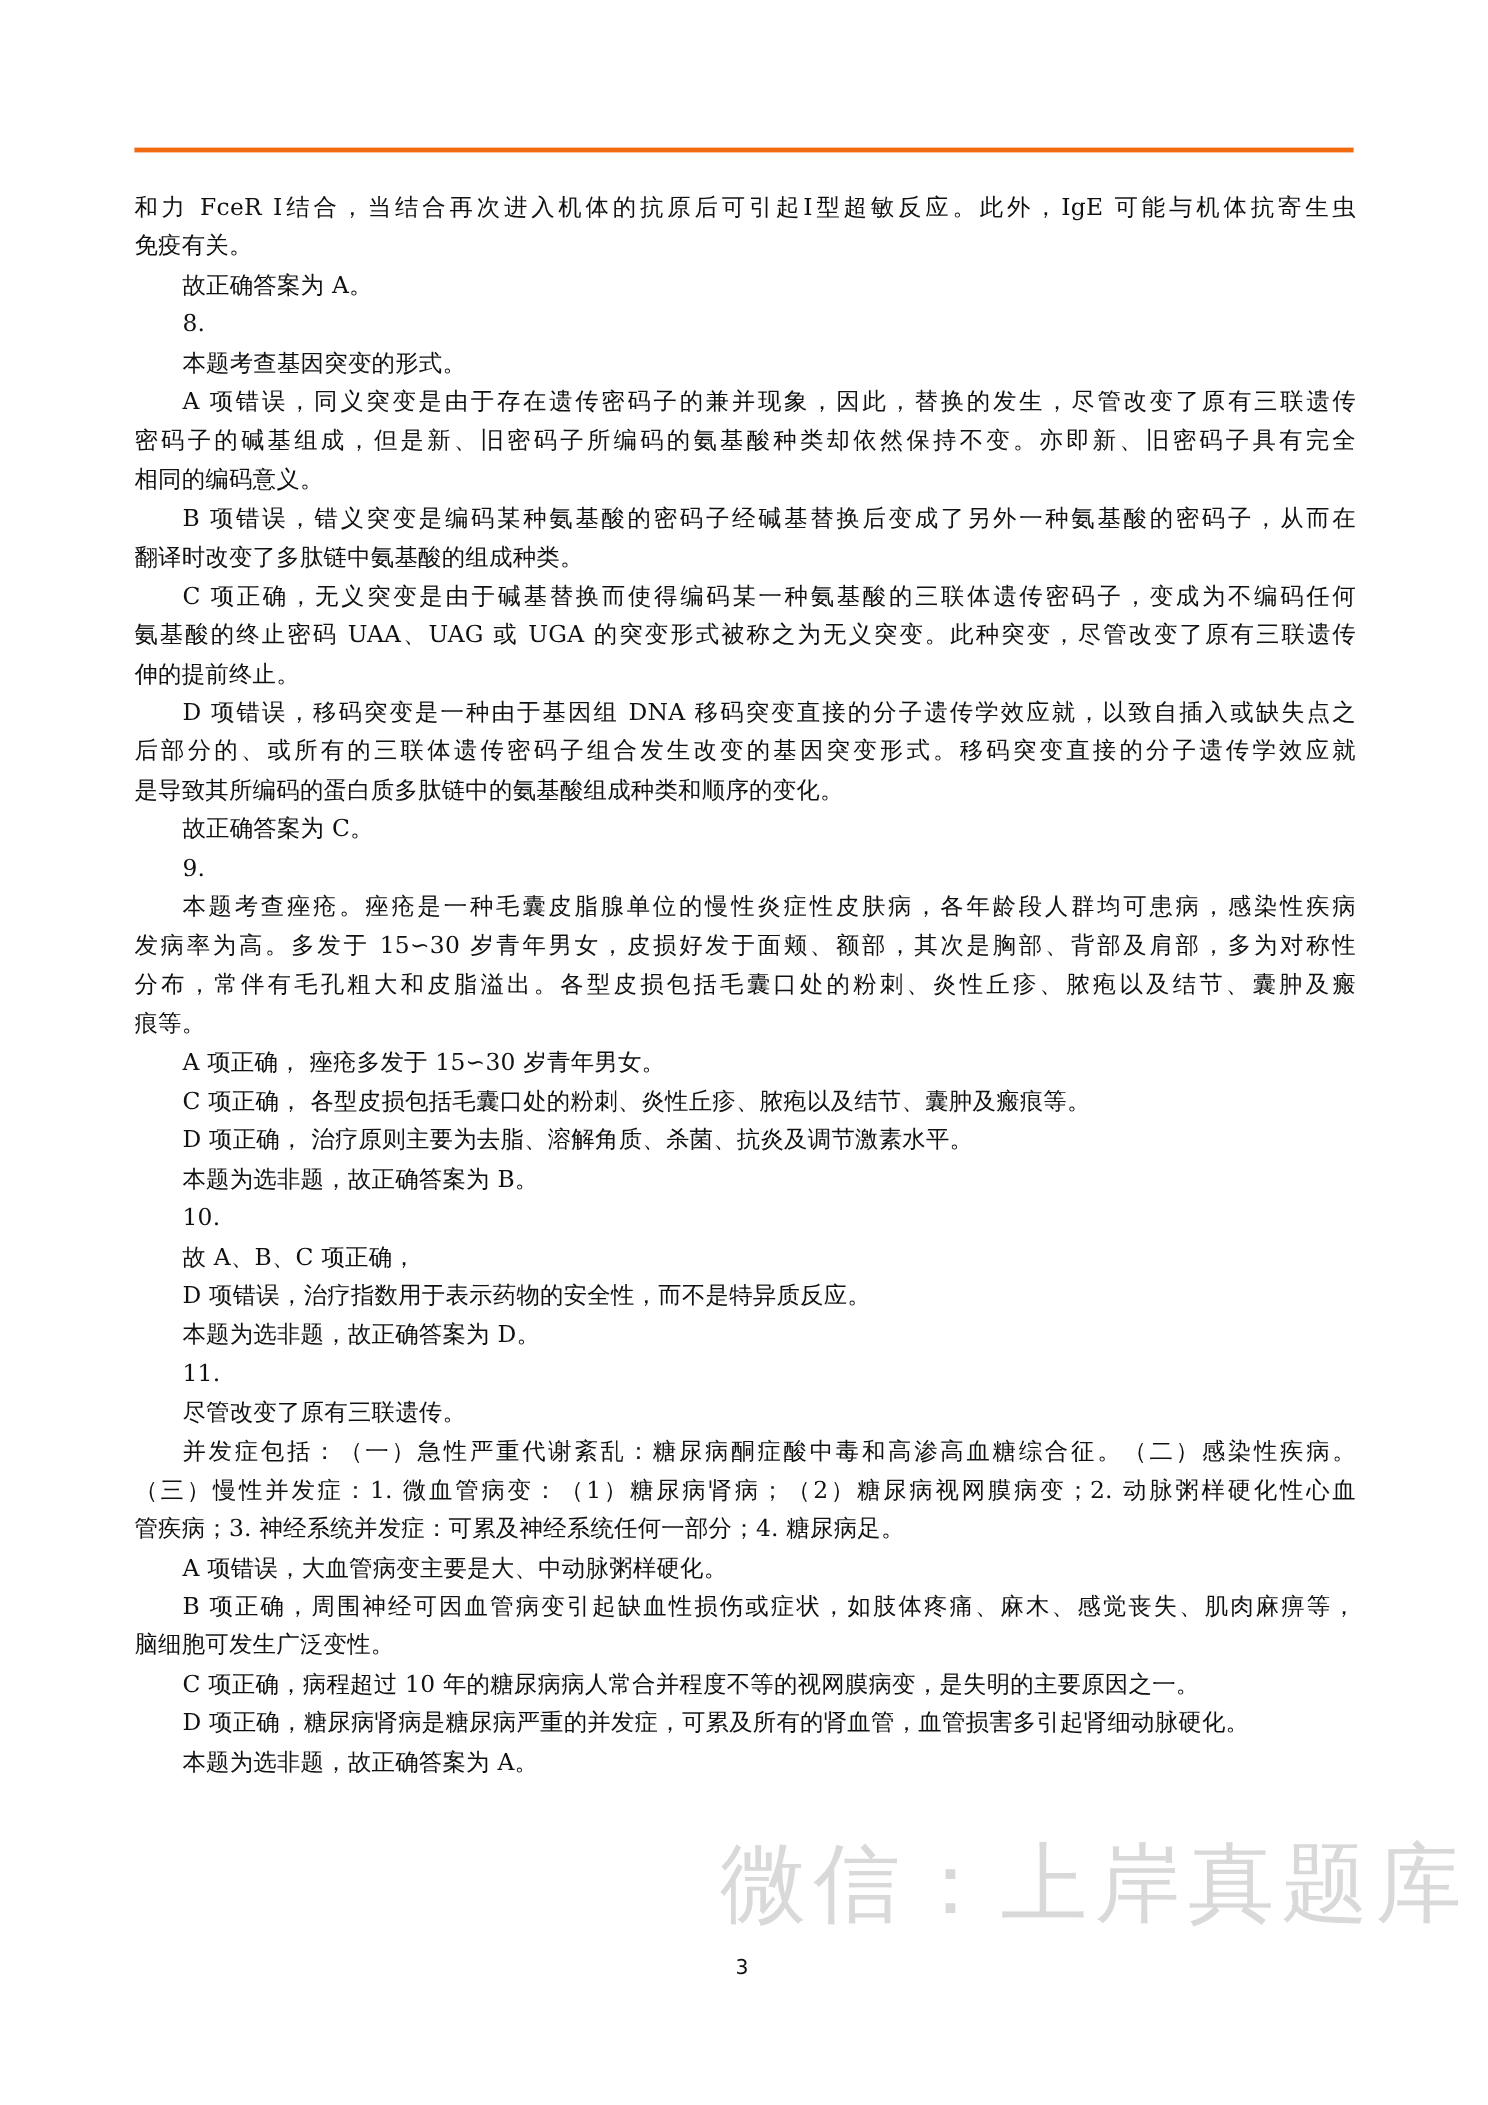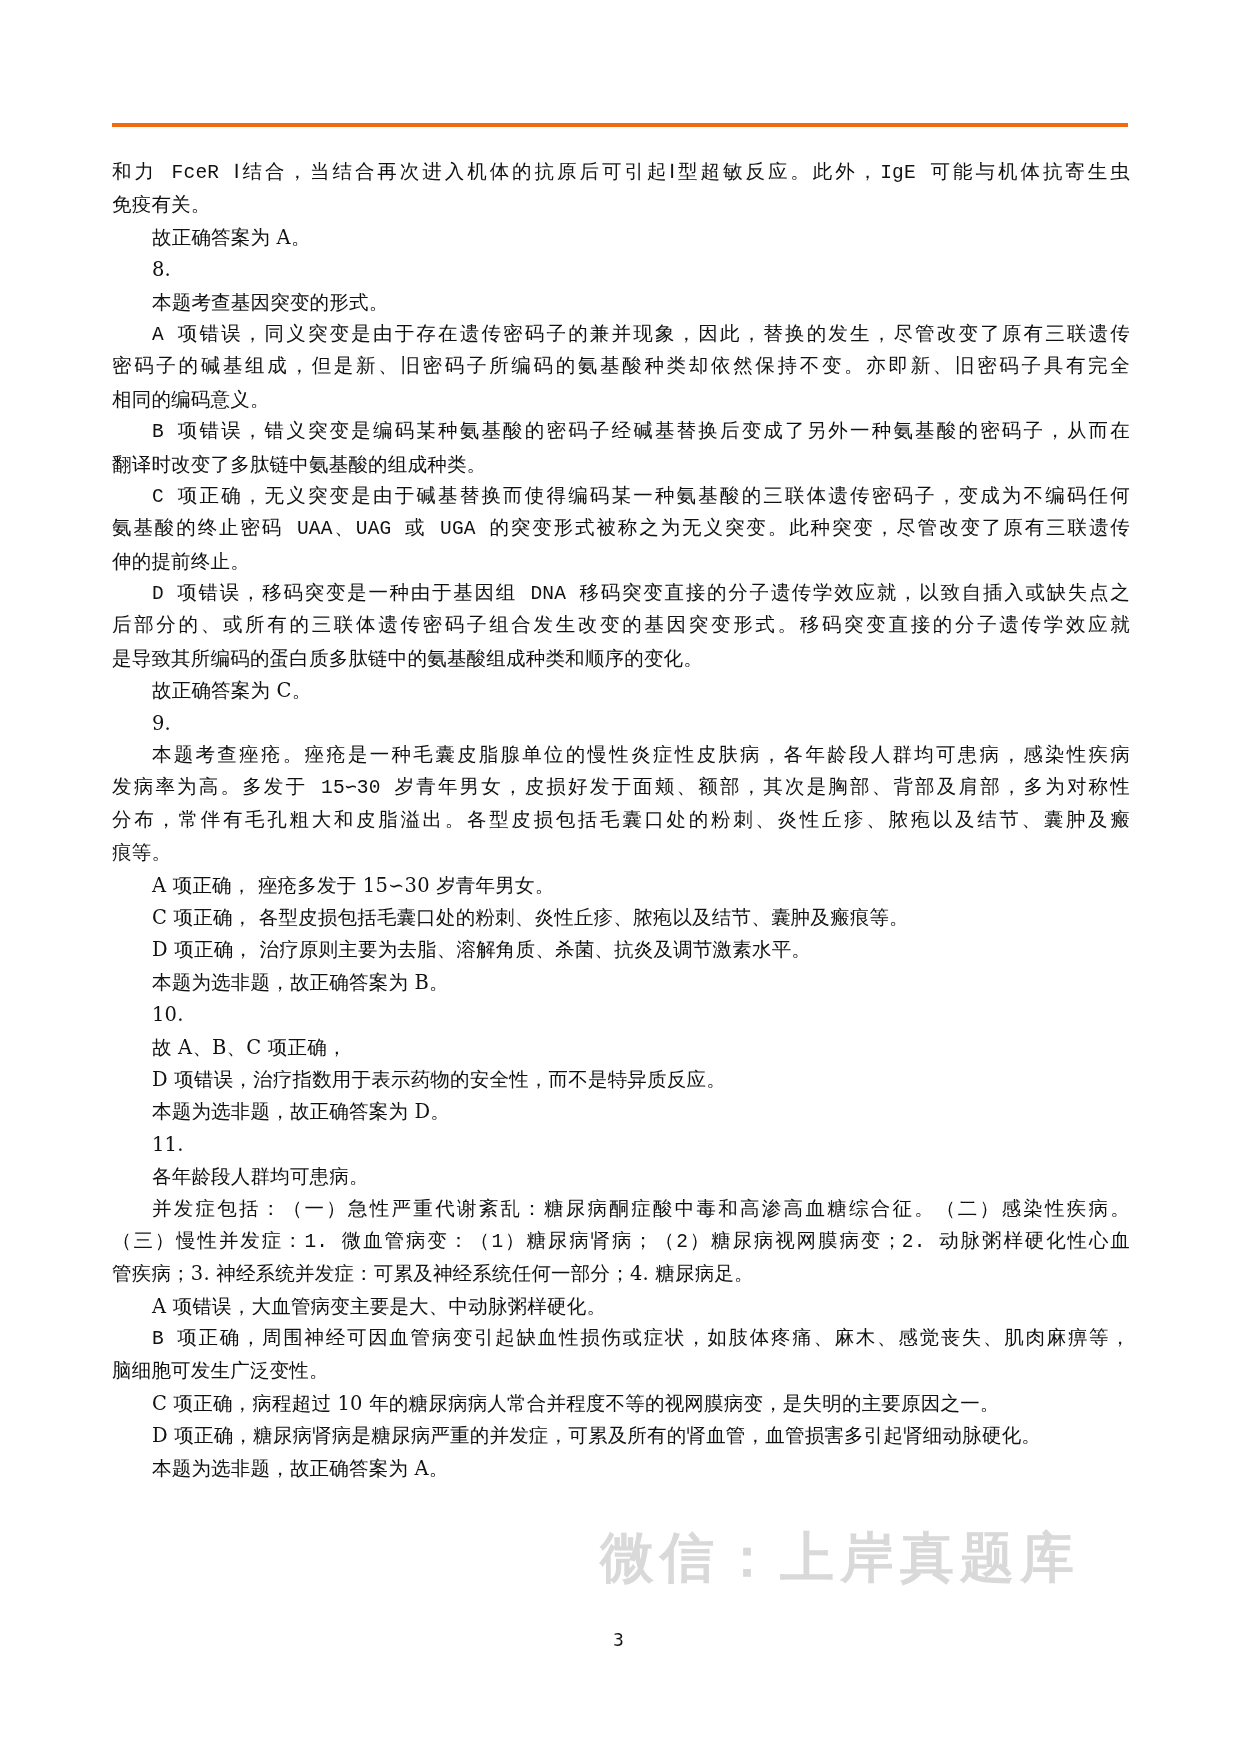--- a/index.html
+++ b/index.html
@@ -42,32 +42,31 @@
       font-size: 19.5px;
       white-space: nowrap;
       letter-spacing: 0.2px;
     }
     .line.indent { padding-left: 40px; }
     .line.justify {
       text-align: justify;
       text-align-last: justify;
       white-space: normal;
       overflow: hidden;
-      font-family: Liberation Mono, monospace;
     }
     .line.justify.indent { padding-left: 40px; }
     .watermark {
       position: absolute;
       left: 600px;
       top: 1522px;
-      font-size: 54px;
+      font-size: 72px;
       letter-spacing: 6px;
       color: #d9d9d9;
       font-family: "DejaVu Sans", "Liberation Sans", sans-serif;
-      font-weight: 700;
+      font-weight: 400;
       white-space: nowrap;
       pointer-events: none;
     }
     .page-number {
       position: absolute;
       left: 613px;
       top: 1630px;
       font-size: 17px;
       font-family: "DejaVu Sans", "Liberation Sans", sans-serif;
       color: #111111;
@@ -104,21 +103,21 @@
     <div class="line">痕等。</div>
     <div class="line indent">A 项正确，  痤疮多发于 15∽30 岁青年男女。</div>
     <div class="line indent">C 项正确，  各型皮损包括毛囊口处的粉刺、炎性丘疹、脓疱以及结节、囊肿及瘢痕等。</div>
     <div class="line indent">D 项正确，  治疗原则主要为去脂、溶解角质、杀菌、抗炎及调节激素水平。</div>
     <div class="line indent">本题为选非题，故正确答案为 B。</div>
     <div class="line indent">10.</div>
     <div class="line indent">故 A、B、C 项正确，</div>
     <div class="line indent">D 项错误，治疗指数用于表示药物的安全性，而不是特异质反应。</div>
     <div class="line indent">本题为选非题，故正确答案为 D。</div>
     <div class="line indent">11.</div>
-    <div class="line indent">各年龄段人群均可患病。</div>
+    <div class="line indent">尽管改变了原有三联遗传。</div>
     <div class="line indent justify">并发症包括：（一）急性严重代谢紊乱：糖尿病酮症酸中毒和高渗高血糖综合征。（二）感染性疾病。</div>
     <div class="line justify">（三）慢性并发症：1. 微血管病变：（1）糖尿病肾病；（2）糖尿病视网膜病变；2. 动脉粥样硬化性心血</div>
     <div class="line">管疾病；3. 神经系统并发症：可累及神经系统任何一部分；4. 糖尿病足。</div>
     <div class="line indent">A 项错误，大血管病变主要是大、中动脉粥样硬化。</div>
     <div class="line indent justify">B 项正确，周围神经可因血管病变引起缺血性损伤或症状，如肢体疼痛、麻木、感觉丧失、肌肉麻痹等，</div>
     <div class="line">脑细胞可发生广泛变性。</div>
     <div class="line indent">C 项正确，病程超过 10 年的糖尿病病人常合并程度不等的视网膜病变，是失明的主要原因之一。</div>
     <div class="line indent">D 项正确，糖尿病肾病是糖尿病严重的并发症，可累及所有的肾血管，血管损害多引起肾细动脉硬化。</div>
     <div class="line indent">本题为选非题，故正确答案为 A。</div>
   </div>

